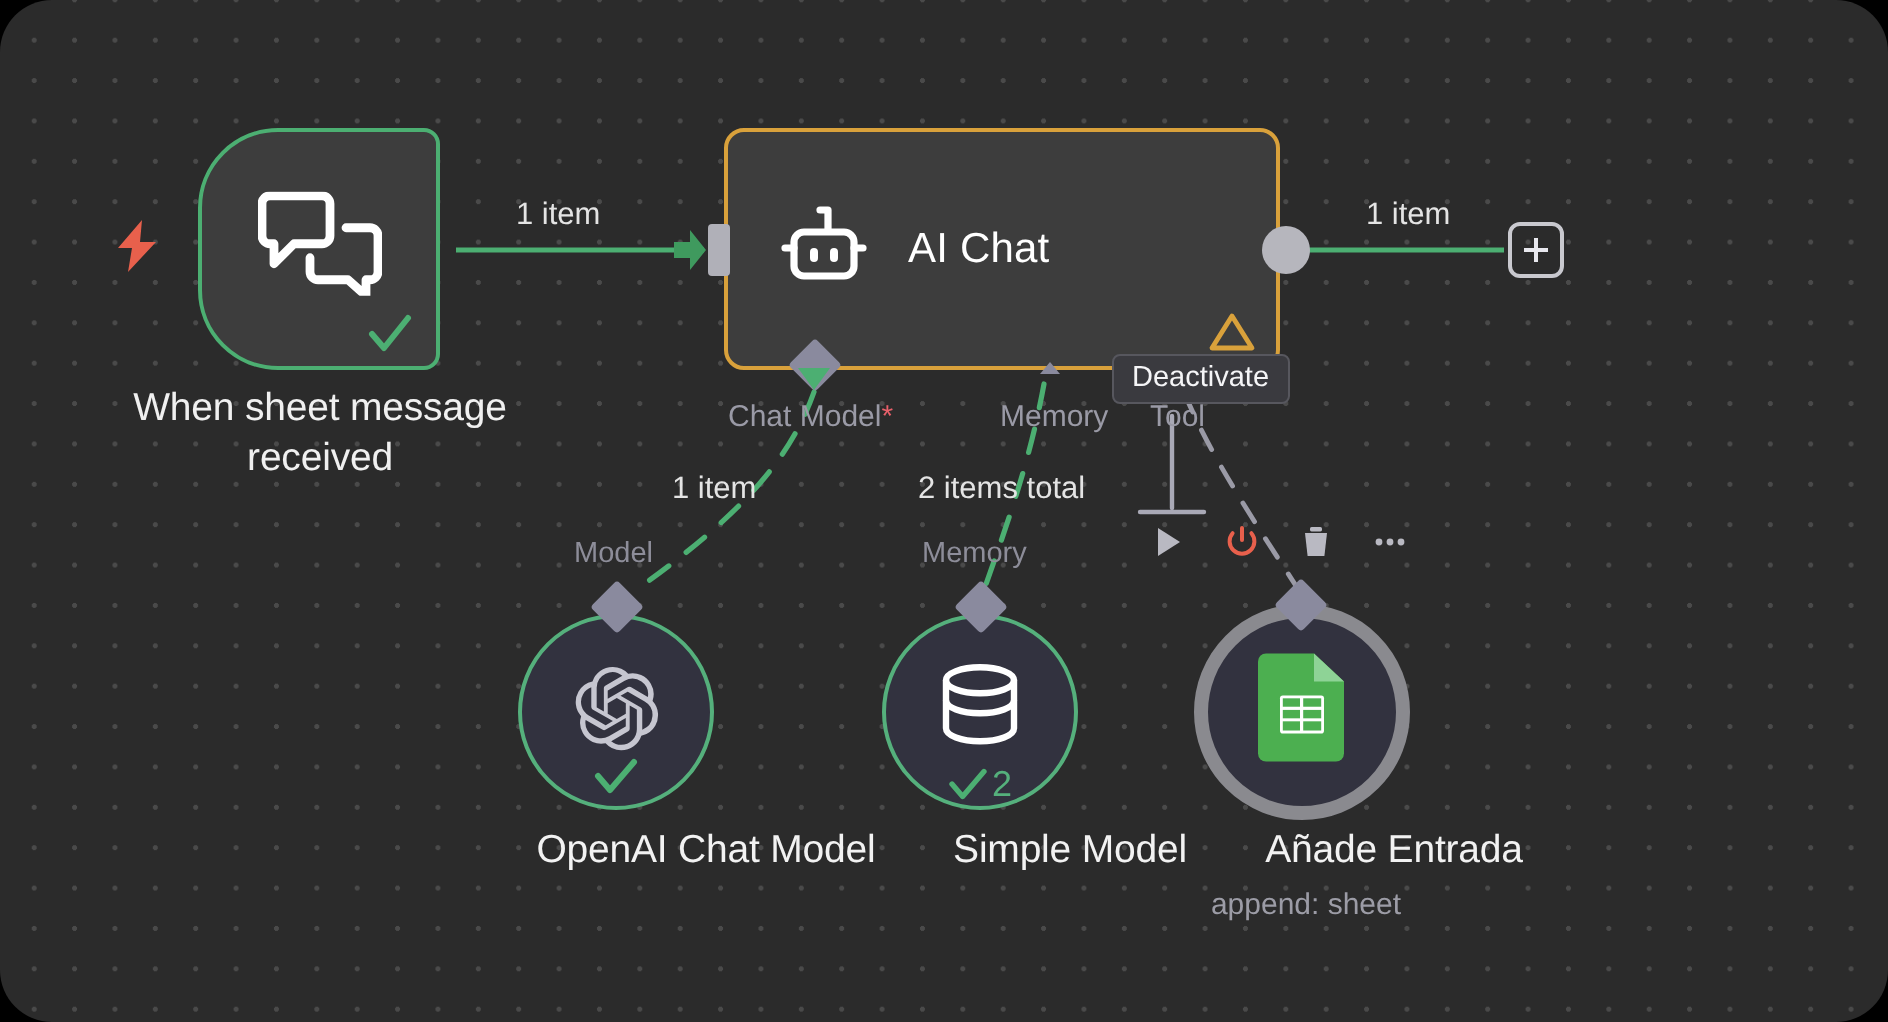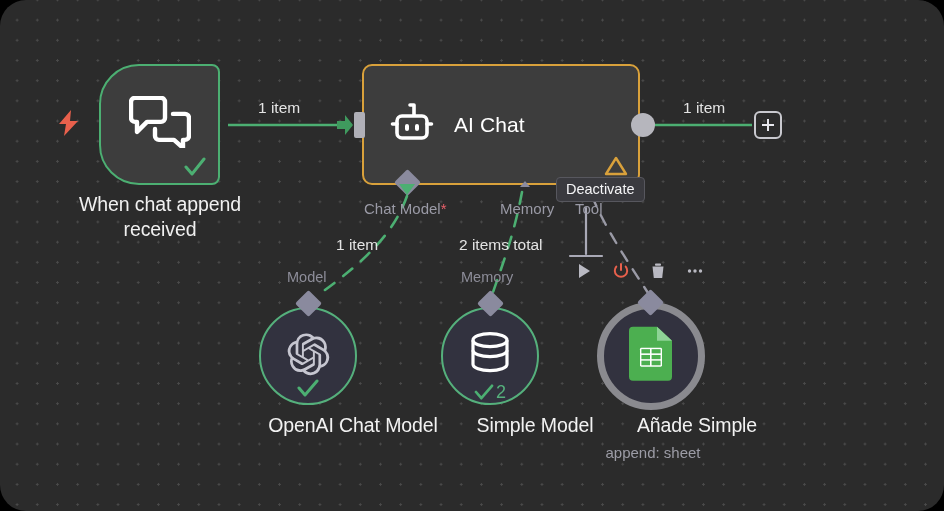--- a/index.html
+++ b/index.html
@@ -288,21 +288,21 @@
   <div class="abs" id="trigger-node">
     <svg class="abs" id="trigger-icon" viewBox="0 0 62 52" xmlns="http://www.w3.org/2000/svg">
       <path d="M6 2 H32 A4 4 0 0 1 36 6 V22 A4 4 0 0 1 32 26 H18 L8 36 V26 H6 A4 4 0 0 1 2 22 V6 A4 4 0 0 1 6 2 Z" fill="none" stroke="#ffffff" stroke-width="4.4" stroke-linejoin="round"></path>
       <path d="M44 18 H56 A4 4 0 0 1 60 22 V40 A4 4 0 0 1 56 44 H54 V52 L45 44 H30 A4 4 0 0 1 26 40 V33" fill="none" stroke="#ffffff" stroke-width="4.4" stroke-linejoin="round" stroke-linecap="round"></path>
     </svg>
     <svg class="abs" id="trigger-check" viewBox="0 0 22 20" xmlns="http://www.w3.org/2000/svg">
       <path d="M2 10 L8 17 L20 2" fill="none" stroke="#4caf72" stroke-width="3" stroke-linecap="round" stroke-linejoin="round"></path>
     </svg>
   </div>
   <div class="abs nolabel" id="trigger-label">
-    <div>When chat append</div>
+    <div>When sheet message</div>
     <div>received</div>
   </div>
 
   <div class="abs" id="agent-node">
     <svg class="abs" id="agent-icon" viewBox="0 0 48 44" xmlns="http://www.w3.org/2000/svg">
       <path d="M22 2 H26 V12" fill="none" stroke="#ffffff" stroke-width="3.6" stroke-linecap="round" stroke-linejoin="round"></path>
       <rect x="9" y="13" width="30" height="22" rx="5" fill="none" stroke="#ffffff" stroke-width="3.6"></rect>
       <path d="M9 21 H4.5 M39 21 H43.5" stroke="#ffffff" stroke-width="3.6" stroke-linecap="round"></path>
       <rect x="17" y="21" width="4" height="7" rx="2" fill="#ffffff"></rect>
       <rect x="27" y="21" width="4" height="7" rx="2" fill="#ffffff"></rect>
@@ -402,16 +402,16 @@
         <rect x="12.4" y="23.4" width="8.6" height="4.2"></rect>
         <rect x="22.6" y="23.4" width="9" height="4.2"></rect>
         <rect x="12.4" y="29.2" width="8.6" height="4.2"></rect>
         <rect x="22.6" y="29.2" width="9" height="4.2"></rect>
         <rect x="12.4" y="34.9" width="8.6" height="4.6"></rect>
         <rect x="22.6" y="34.9" width="9" height="4.6"></rect>
       </g>
     </svg>
   </div>
   <div class="abs diamond" id="sheets-diamond"></div>
-  <div class="abs node-name nolabel" id="sheets-label">Añade Simple</div>
+  <div class="abs node-name nolabel" id="sheets-label">Añade Entrada</div>
   <div class="abs nolabel" id="sheets-sublabel">append: sheet</div>
 
 </div>
 
 </body></html>

